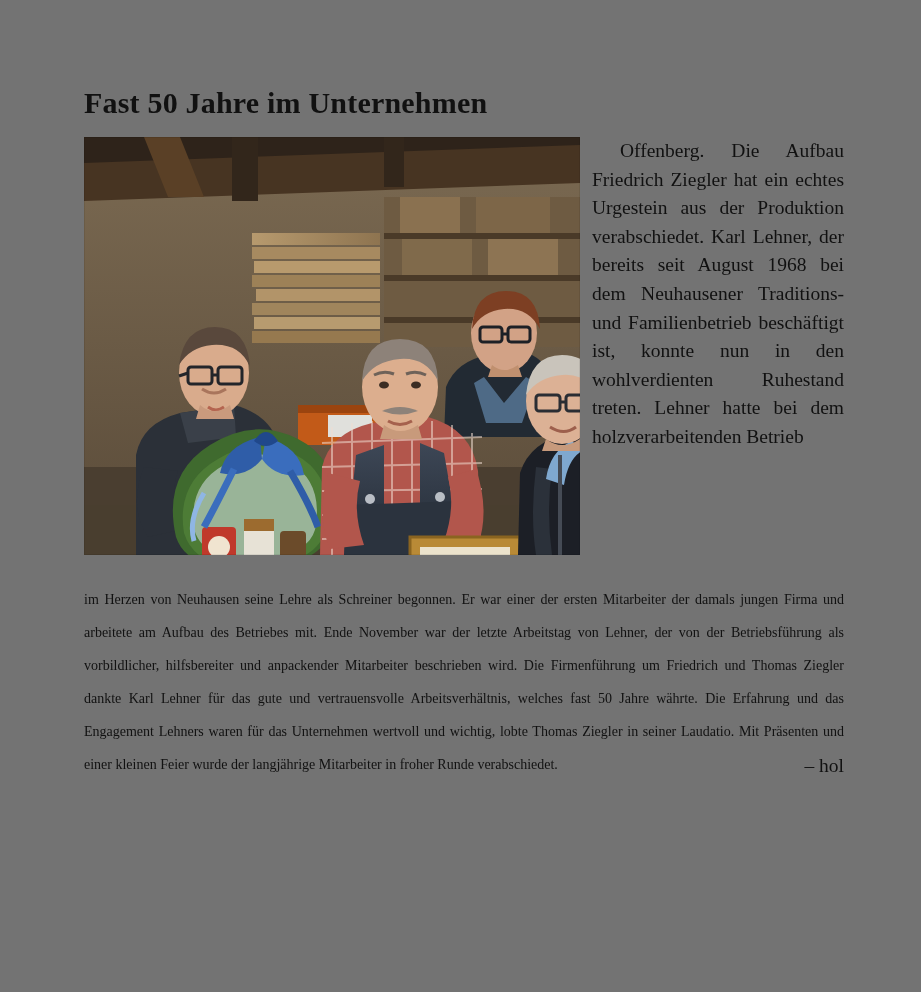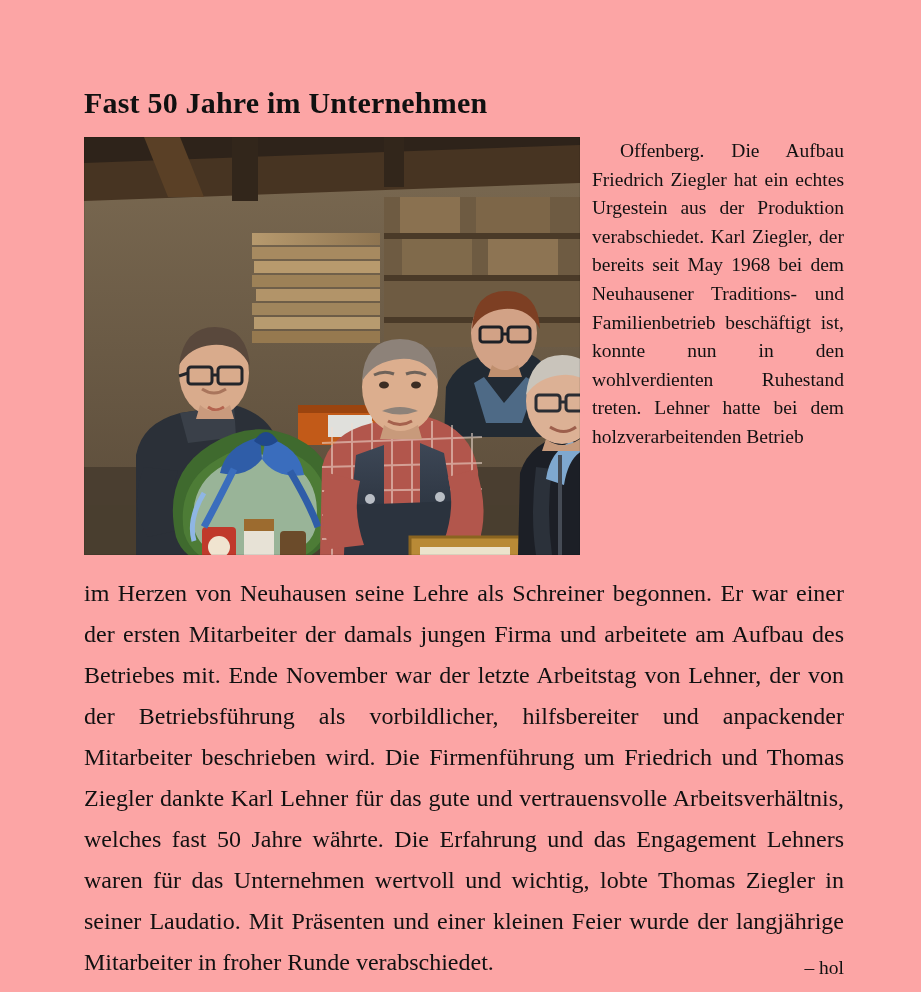--- a/index.html
+++ b/index.html
@@ -13,21 +13,21 @@
     font-family: "Liberation Serif", serif;
     color: #111111;
     position: relative;
     overflow: hidden;
   }
   .page {
     position: absolute;
     left: 0; top: 0;
     width: 921px;
     height: 992px;
-    background: #fca5a5;
+    background: #737373;
   }
   .article {
     position: absolute;
     left: 84px;
     top: 86px;
     width: 760px;
   }
   .headline {
     font-family: "Liberation Serif", serif;
     font-size: 30px;
@@ -67,23 +67,23 @@
     -webkit-hyphens: manual;
     hyphens: manual;
   }
   .lead-col p { margin: 0; }
   .lead-col .indent { display: inline-block; width: 28px; }
   b, strong { font-weight: normal; }
 
   
   .body-text {
     width: 760px;
-    margin-top: 6px;
-    font-size: 24px;
-    line-height: 41px;
+    margin-top: 16px;
+    font-size: 14px;
+    line-height: 33px;
     text-align: justify;
   }
   .body-text p { margin: 0; }
   .signature {
     width: 760px;
     text-align: right;
     font-size: 19.5px;
     line-height: 28.8px;
     margin-top: -28.8px;
   }
@@ -299,21 +299,21 @@
 
               <rect x="474" y="318" width="4" height="100" fill="#454b55"></rect>
             </g>
 
             <rect x="0" y="0" width="496" height="418" fill="none" stroke="#000000" stroke-opacity="0.08" stroke-width="2"></rect>
           </g>
         </svg>
       </div>
 
       <div class="lead-col">
-        <p><span class="indent"></span><b>Offenberg.</b><span> Die Aufbau Friedrich Ziegler hat ein echtes Urgestein aus der Produktion verabschiedet. </span><b>Karl Ziegler</b><span>, der bereits seit May 1968 bei dem Neuhausener Traditions- und Familienbetrieb beschäftigt ist, konnte nun in den wohlverdienten Ruhestand treten. Lehner hatte bei dem holzverarbeitenden Betrieb</span></p>
+        <p><span class="indent"></span><b>Offenberg.</b><span> Die Aufbau Friedrich Ziegler hat ein echtes Urgestein aus der Produktion verabschiedet. </span><b>Karl Lehner</b><span>, der bereits seit August 1968 bei dem Neuhausener Traditions- und Familienbetrieb beschäftigt ist, konnte nun in den wohlverdienten Ruhestand treten. Lehner hatte bei dem holzverarbeitenden Betrieb</span></p>
       </div>
     </div>
 
     <div class="body-text">
       <p><span>im Herzen von Neuhausen seine Lehre als Schreiner begonnen. Er war einer der ersten Mitarbeiter der damals jungen Firma und arbeitete am Aufbau des Betriebes mit. Ende November war der letzte Arbeitstag von Lehner, der von der Betriebsführung als vorbildlicher, hilfsbereiter und anpackender Mitarbeiter beschrieben wird. Die Firmenführung um </span><b>Friedrich</b><span> und </span><b>Thomas Ziegler</b><span> dankte Karl Lehner für das gute und vertrauensvolle Arbeitsverhältnis, welches fast 50 Jahre währte. Die Erfahrung und das Engagement Lehners waren für das Unternehmen wertvoll und wichtig, lobte Thomas Ziegler in seiner Laudatio. Mit Präsenten und einer kleinen Feier wurde der langjährige Mitarbeiter in froher Runde verabschiedet.</span></p>
     </div>
 
     <div class="signature">– hol</div>
 
   </div>

